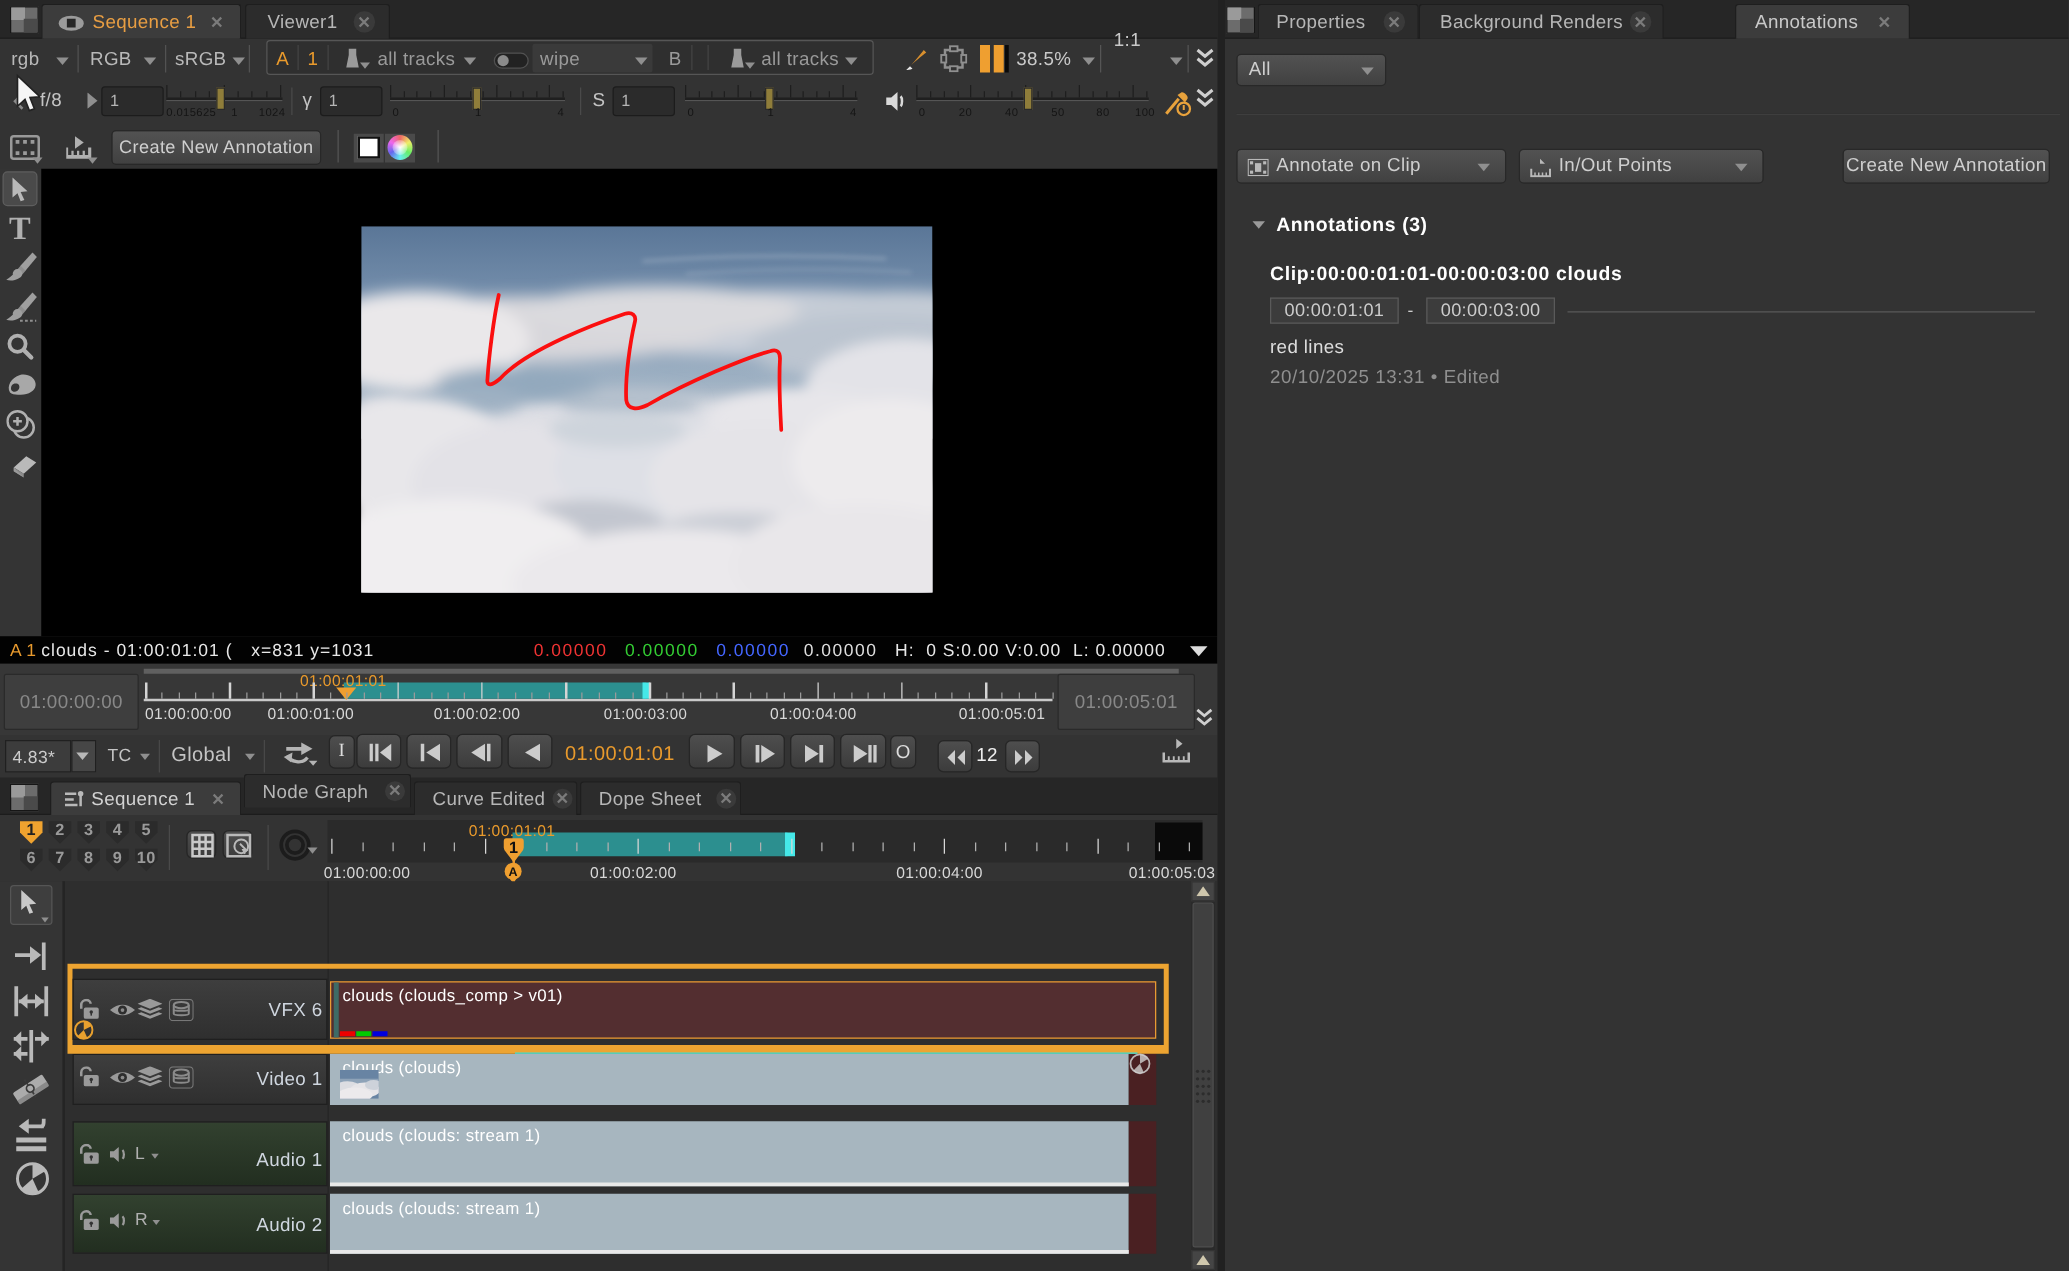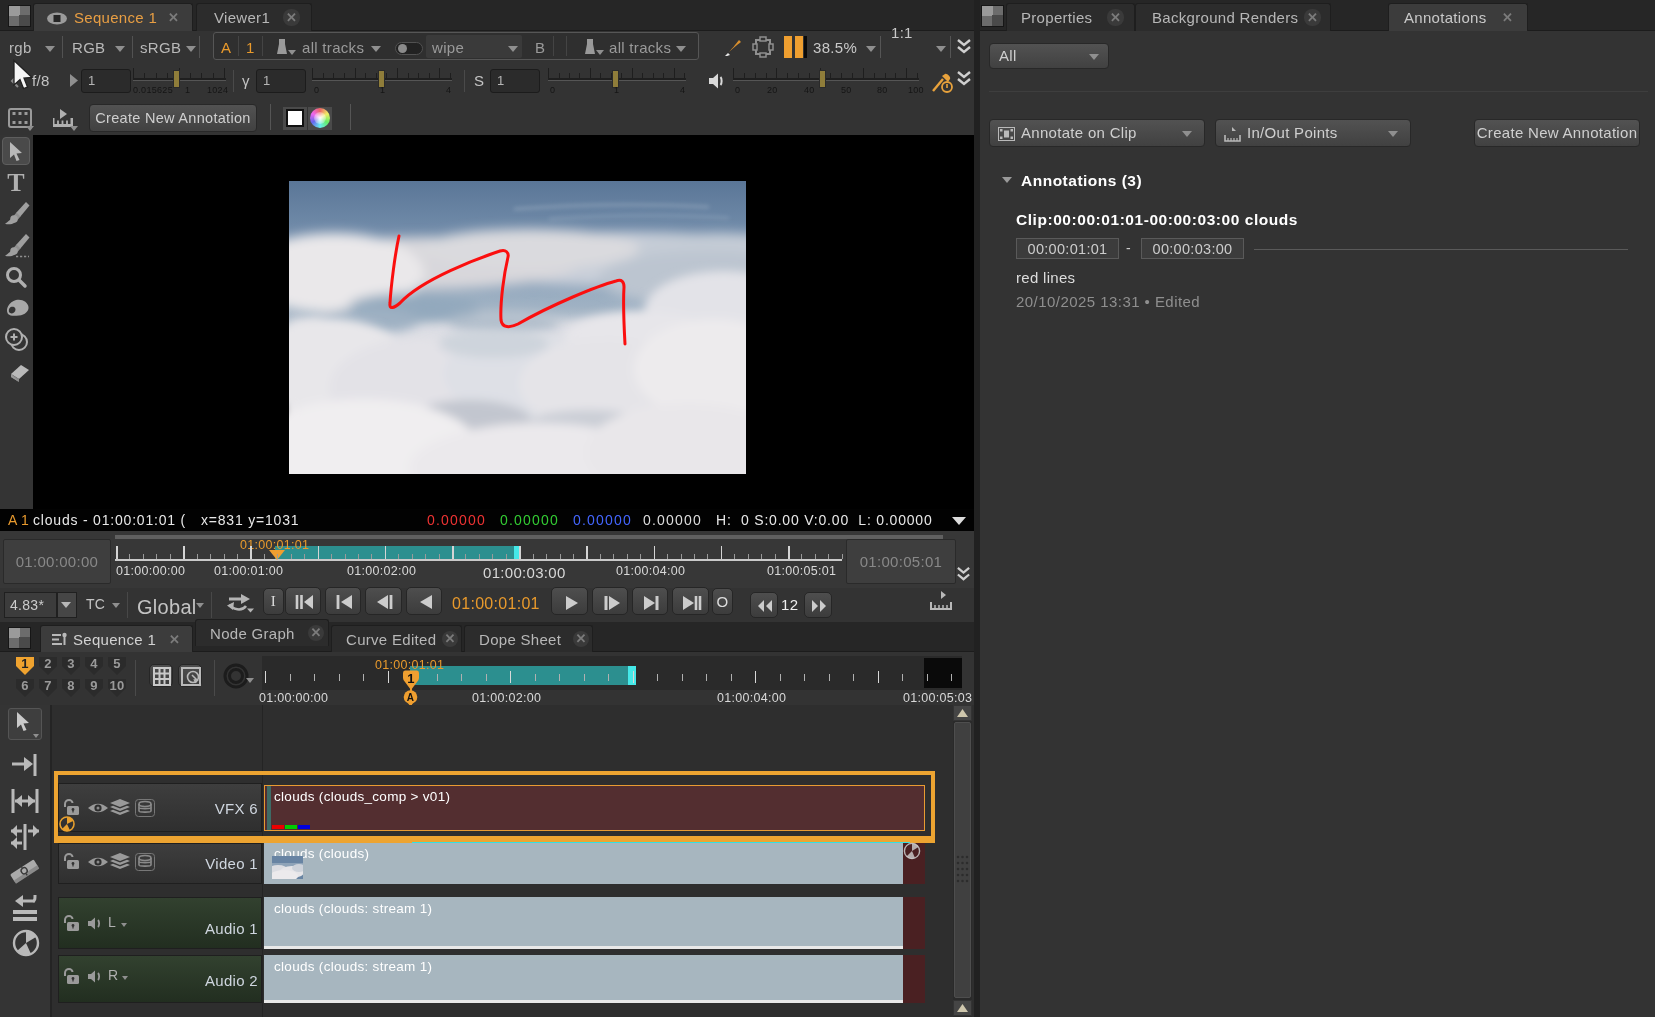--- a/index.html
+++ b/index.html
@@ -425,36 +425,36 @@
       <div class="ab" style="left:774.6px;top:554px;width:1px;height:5px;background:#9a9a9a"></div>
       <div class="ab" style="left:788.0px;top:546px;width:1.5px;height:13px;background:#d4d4d4"></div>
       <div class="ab" style="left:801.4px;top:554px;width:1px;height:5px;background:#9a9a9a"></div>
       <div class="ab" style="left:814.9px;top:554px;width:1px;height:5px;background:#9a9a9a"></div>
       <div class="ab" style="left:828.3px;top:554px;width:1px;height:5px;background:#9a9a9a"></div>
       <div class="ab" style="left:841.8px;top:554px;width:1px;height:5px;background:#9a9a9a"></div>
     </div>
 <div class="ab" style="left:116px;top:564px;color:#d8d8d8;font-size:12.5px">01:00:00:00</div>
 <div class="ab" style="left:214px;top:564px;color:#d8d8d8;font-size:12.5px">01:00:01:00</div>
 <div class="ab" style="left:347px;top:564px;color:#d8d8d8;font-size:12.5px">01:00:02:00</div>
-<div class="ab" style="left:483px;top:564px;color:#d8d8d8;font-size:15px">01:00:03:00</div>
+<div class="ab" style="left:483px;top:564px;color:#d8d8d8;font-size:12px">01:00:03:00</div>
 <div class="ab" style="left:616px;top:564px;color:#d8d8d8;font-size:12.5px">01:00:04:00</div>
 <div class="ab" style="left:767px;top:564px;color:#d8d8d8;font-size:12.5px">01:00:05:01</div>
 <svg class="ab" style="left:956px;top:566px" width="15" height="17" viewBox="0 0 16 18">
       <path d="M2 2 L8 7 L14 2" fill="none" stroke="#cfcfcf" stroke-width="2.4"></path>
       <path d="M2 9 L8 14 L14 9" fill="none" stroke="#cfcfcf" stroke-width="2.4"></path>
     </svg>
 
 <div class="ab" style="left:0;top:588px;width:974px;height:34px;background:#333"></div>
 <div class="ab" style="left:4px;top:592px;width:53px;height:26px;background:#3c3c3c;border:1px solid #202020;color:#ccc;font-size:14px;line-height:24px;padding-left:5px">4.83*</div>
 <div class="ab" style="left:57px;top:592px;width:20px;height:26px;background:#464646;border:1px solid #202020"></div>
 <span class="arr ab" style="left:61px;top:602px;border-top-color:#b8b8b8"></span>
 <div class="dd" style="left:86px;top:596px;color:#c4c4c4;font-size:14px">TC</div>
     <span class="arr ab" style="left:112px;top:603px;border-left-width:4px;border-right-width:4px;border-top-width:5px"></span>
 <div class="sep" style="left:127px;top:592px;height:26px;background:#484848"></div>
-<div class="dd" style="left:137px;top:596px;color:#c4c4c4;font-size:20px">Global</div>
+<div class="dd" style="left:137px;top:596px;color:#c4c4c4;font-size:16px">Global</div>
     <span class="arr ab" style="left:196px;top:603px;border-left-width:4px;border-right-width:4px;border-top-width:5px"></span>
 <div class="sep" style="left:211px;top:592px;height:26px;background:#484848"></div>
 <svg class="ab" style="left:226px;top:593px" width="28" height="24" viewBox="0 0 28 24">
       <path d="M3 6 L17 6" stroke="#b4b4b4" stroke-width="3"></path>
       <path d="M15 1 L24 6 L15 11 Z" fill="#b4b4b4"></path>
       <path d="M4.5 11 C6 17 16 18.5 20 13" fill="none" stroke="#b4b4b4" stroke-width="2.6"></path>
       <path d="M8 9 L1 12.5 L7 17 Z" fill="#b4b4b4"></path>
       <path d="M21 15.5 L28 15.5 L24.5 19.5 Z" fill="#b4b4b4"></path>
     </svg>
 <div class="tbtn" style="left:263px;top:588px;width:21px;height:27px;color:#ddd;text-align:center;line-height:25px;font-size:15px;font-family:'Liberation Serif',serif">I</div>

